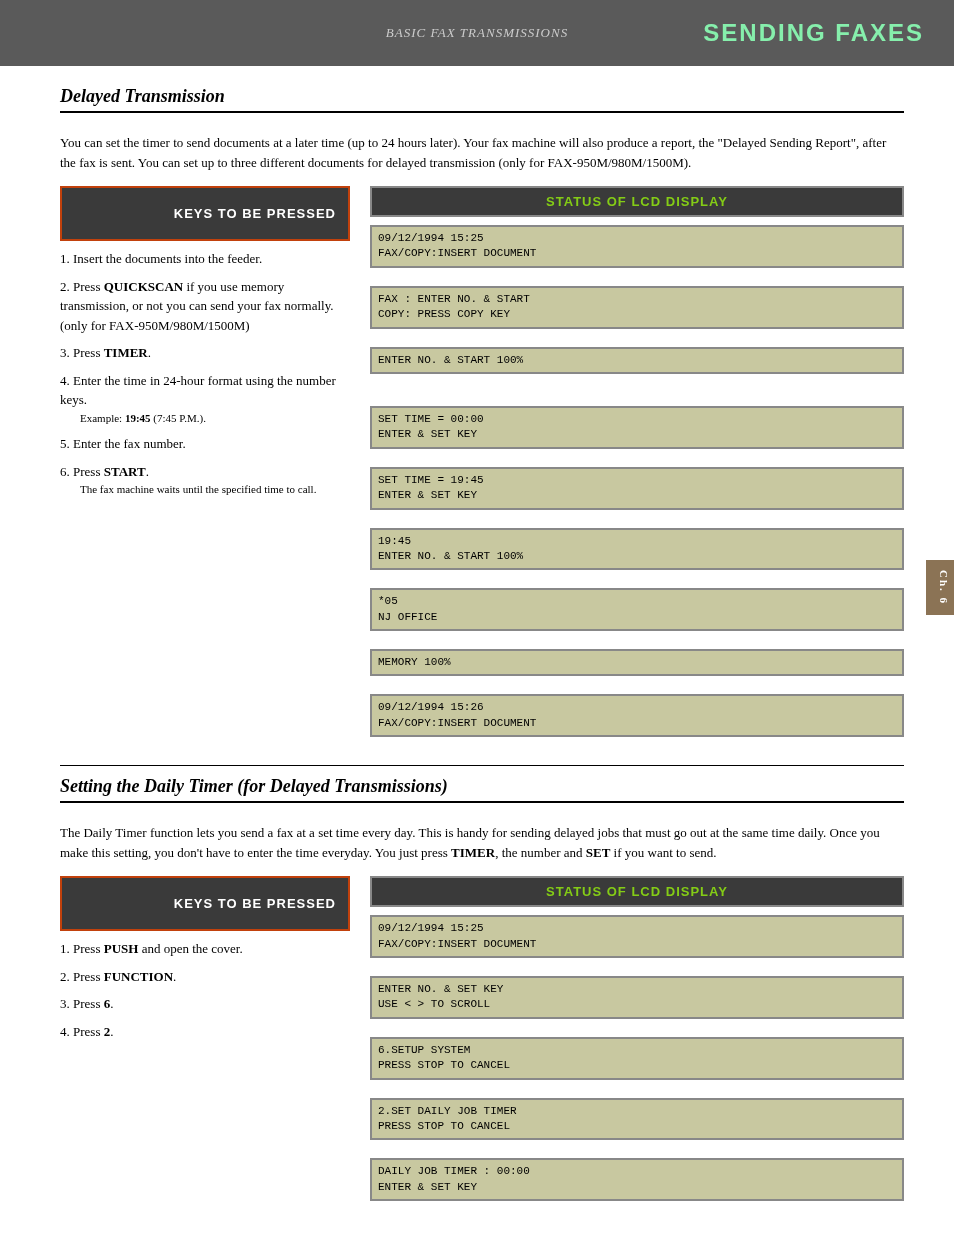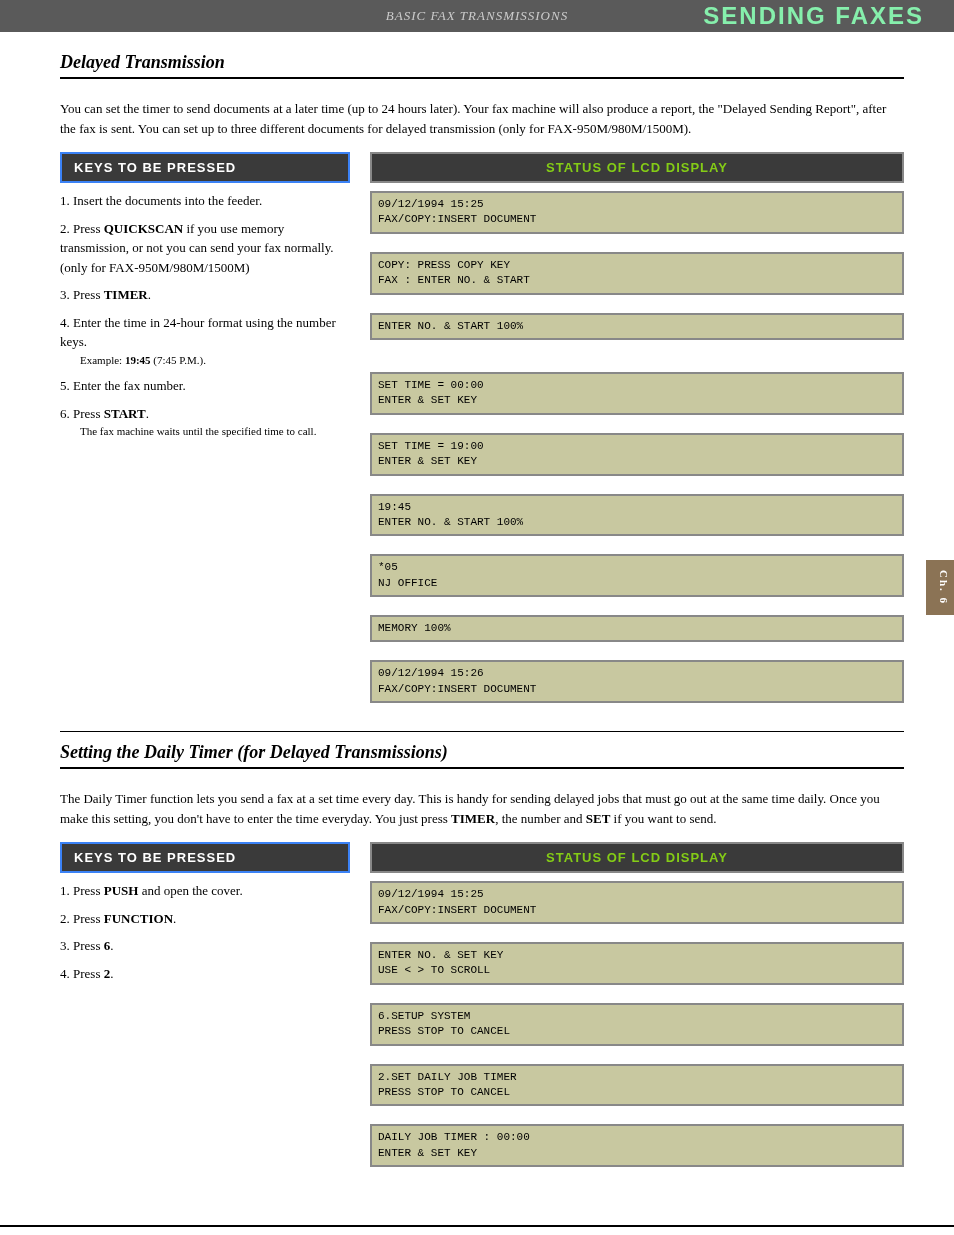--- a/index.html
+++ b/index.html
@@ -18,21 +18,21 @@
       min-height: 1235px;
       background: #fff;
       position: relative;
       padding: 0;
     }
 
     
     .header-bar {
       background: #5a5a5a;
       width: 100%;
-      height: 32px;
+      height: 66px;
       display: flex;
       align-items: center;
       justify-content: flex-end;
       padding-right: 30px;
       position: relative;
     }
     .header-subtitle {
       font-style: italic;
       color: #ccc;
       font-size: 13px;
@@ -102,24 +102,24 @@
     }
 
     
     .keys-header {
       background: #3a3a3a;
       color: #fff;
       font-family: Arial, sans-serif;
       font-size: 13px;
       font-weight: bold;
       letter-spacing: 1px;
-      padding: 6px 12px;
-      text-align: left;
+      padding: 18px 12px;
+      text-align: right;
       margin-bottom: 8px;
-      border: 2px solid #3b82f6;
+      border: 2px solid #c2410c;
     }
 
     
     .status-header {
       background: #3a3a3a;
       color: #84cc16;
       font-family: Arial, sans-serif;
       font-size: 13px;
       font-weight: bold;
       letter-spacing: 1px;
@@ -232,33 +232,33 @@
       </div>
 
       <div class="col-right">
         <div class="status-header">STATUS OF LCD DISPLAY</div>
 
         <div class="lcd-box">
           <span class="lcd-line">09/12/1994 15:25</span>
           <span class="lcd-line">FAX/COPY:INSERT DOCUMENT</span>
         </div>
         <div class="lcd-box">
+          <span class="lcd-line">FAX : ENTER NO. &amp; START</span>
           <span class="lcd-line">COPY: PRESS COPY KEY</span>
-          <span class="lcd-line">FAX : ENTER NO. &amp; START</span>
         </div>
         <div class="lcd-box">
           <span class="lcd-line">ENTER NO. &amp; START    100%</span>
         </div>
         <div class="lcd-spacer"></div>
         <div class="lcd-box">
           <span class="lcd-line">SET TIME = 00:00</span>
           <span class="lcd-line">ENTER &amp; SET KEY</span>
         </div>
         <div class="lcd-box">
-          <span class="lcd-line">SET TIME = 19:00</span>
+          <span class="lcd-line">SET TIME = 19:45</span>
           <span class="lcd-line">ENTER &amp; SET KEY</span>
         </div>
         <div class="lcd-box">
           <span class="lcd-line">19:45</span>
           <span class="lcd-line">ENTER NO. &amp; START    100%</span>
         </div>
         <div class="lcd-box">
           <span class="lcd-line">*05</span>
           <span class="lcd-line">NJ OFFICE</span>
         </div>

